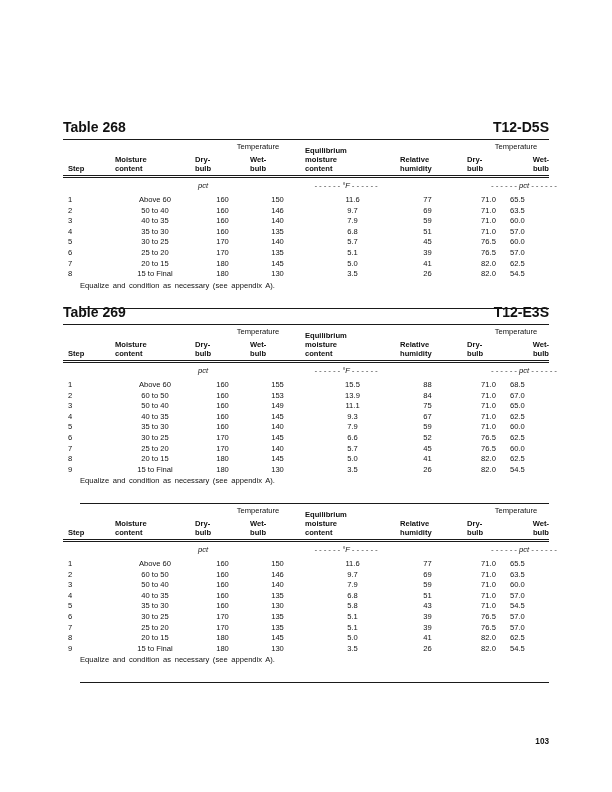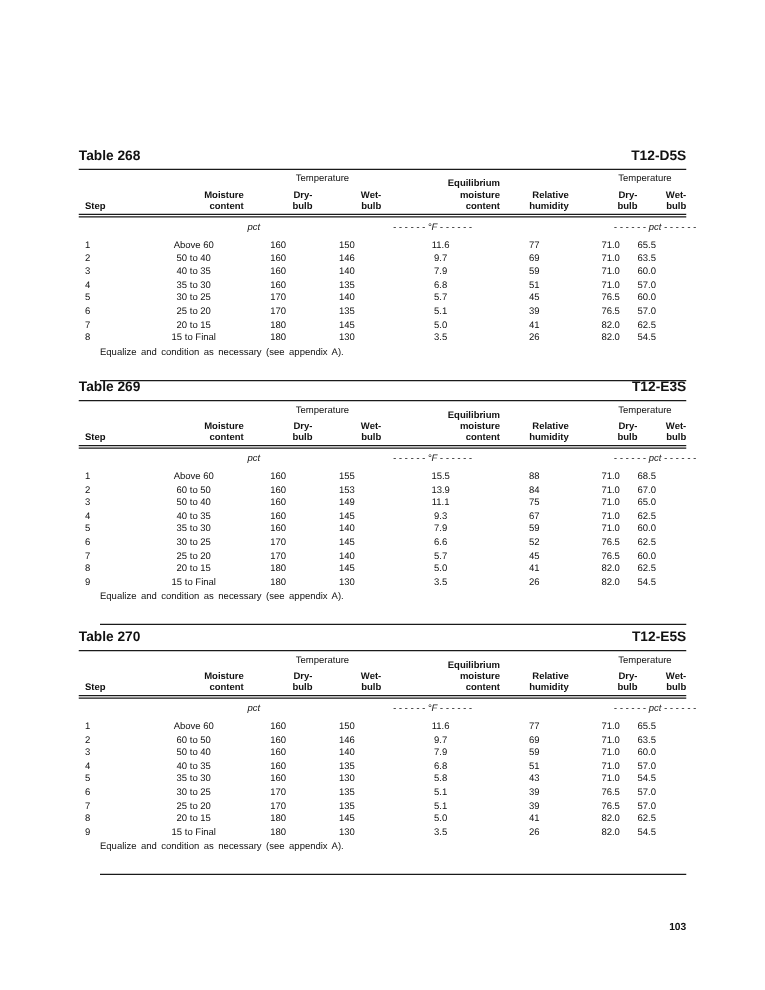--- a/index.html
+++ b/index.html
@@ -4,30 +4,30 @@
 <style>
   html,body{margin:0;padding:0;background:#e8e8e8;}
   .page{
     position:relative; width:612px; height:792px; background:#ffffff;
     font-family:"Liberation Sans","DejaVu Sans",sans-serif;
     color:#111111; font-size:7.6px; margin:0 auto; overflow:hidden;
   }
   .tbl{position:absolute; left:63px; width:486px;}
   .titlebar{
     display:flex; justify-content:space-between; align-items:flex-end;
-    font-weight:bold; font-size:11px; border-bottom:1.2px solid #1a1a1a;
+    font-weight:bold; font-size:14px; border-bottom:1.2px solid #1a1a1a;
     padding-bottom:4px;
   }
   .hdr{
     position:relative; display:grid;
     grid-template-columns:52px 80px 55px 55px 95px 55px 55px 39px;
     align-items:end; min-height:31px; margin-top:2px;
     border-bottom:3px double #1a1a1a; padding-bottom:2px;
   }
-  .hcell{font-weight:bold; text-align:right; white-space:pre-line; line-height:9px;}
+  .hcell{font-weight:bold; text-align:left; white-space:pre-line; line-height:9px;}
   .h0{text-align:left; padding-left:5px;}
   .h6{padding-left:12px;}
   .h7{text-align:right;}
   .tempspan{position:absolute; top:0; font-weight:normal; text-align:center; white-space:nowrap; line-height:9px;}
   .tf{left:140px; width:110px;}
   .tc{left:420px; width:66px;}
   .units{
     display:grid; grid-template-columns:52px 80px 110px 150px 94px;
     font-style:italic; height:10px; line-height:10px; margin-top:3px;gap:48px;
   }
@@ -291,24 +291,20 @@
           <div class="cell c4">3.5</div>
           <div class="cell c5">26</div>
           <div class="cell c6">82.0</div>
           <div class="cell c7">54.5</div>
         </div>
       </div>
     <div class="foot">Equalize and condition as necessary (see appendix A).</div>
   </div>
 
   <div class="tbl" style="top:504px">
-    <div class="titlebar">
-      <span>Table 270</span>
-      <span>T12-E5S</span>
-    </div>
     <div class="hdr">
       <div class="tempspan tf">Temperature</div>
       <div class="tempspan tc">Temperature</div>
       <div class="hcell h0">Step</div>
       <div class="hcell h1">Moisture
 content</div>
       <div class="hcell h2">Dry-
 bulb</div>
       <div class="hcell h3">Wet-
 bulb</div>

